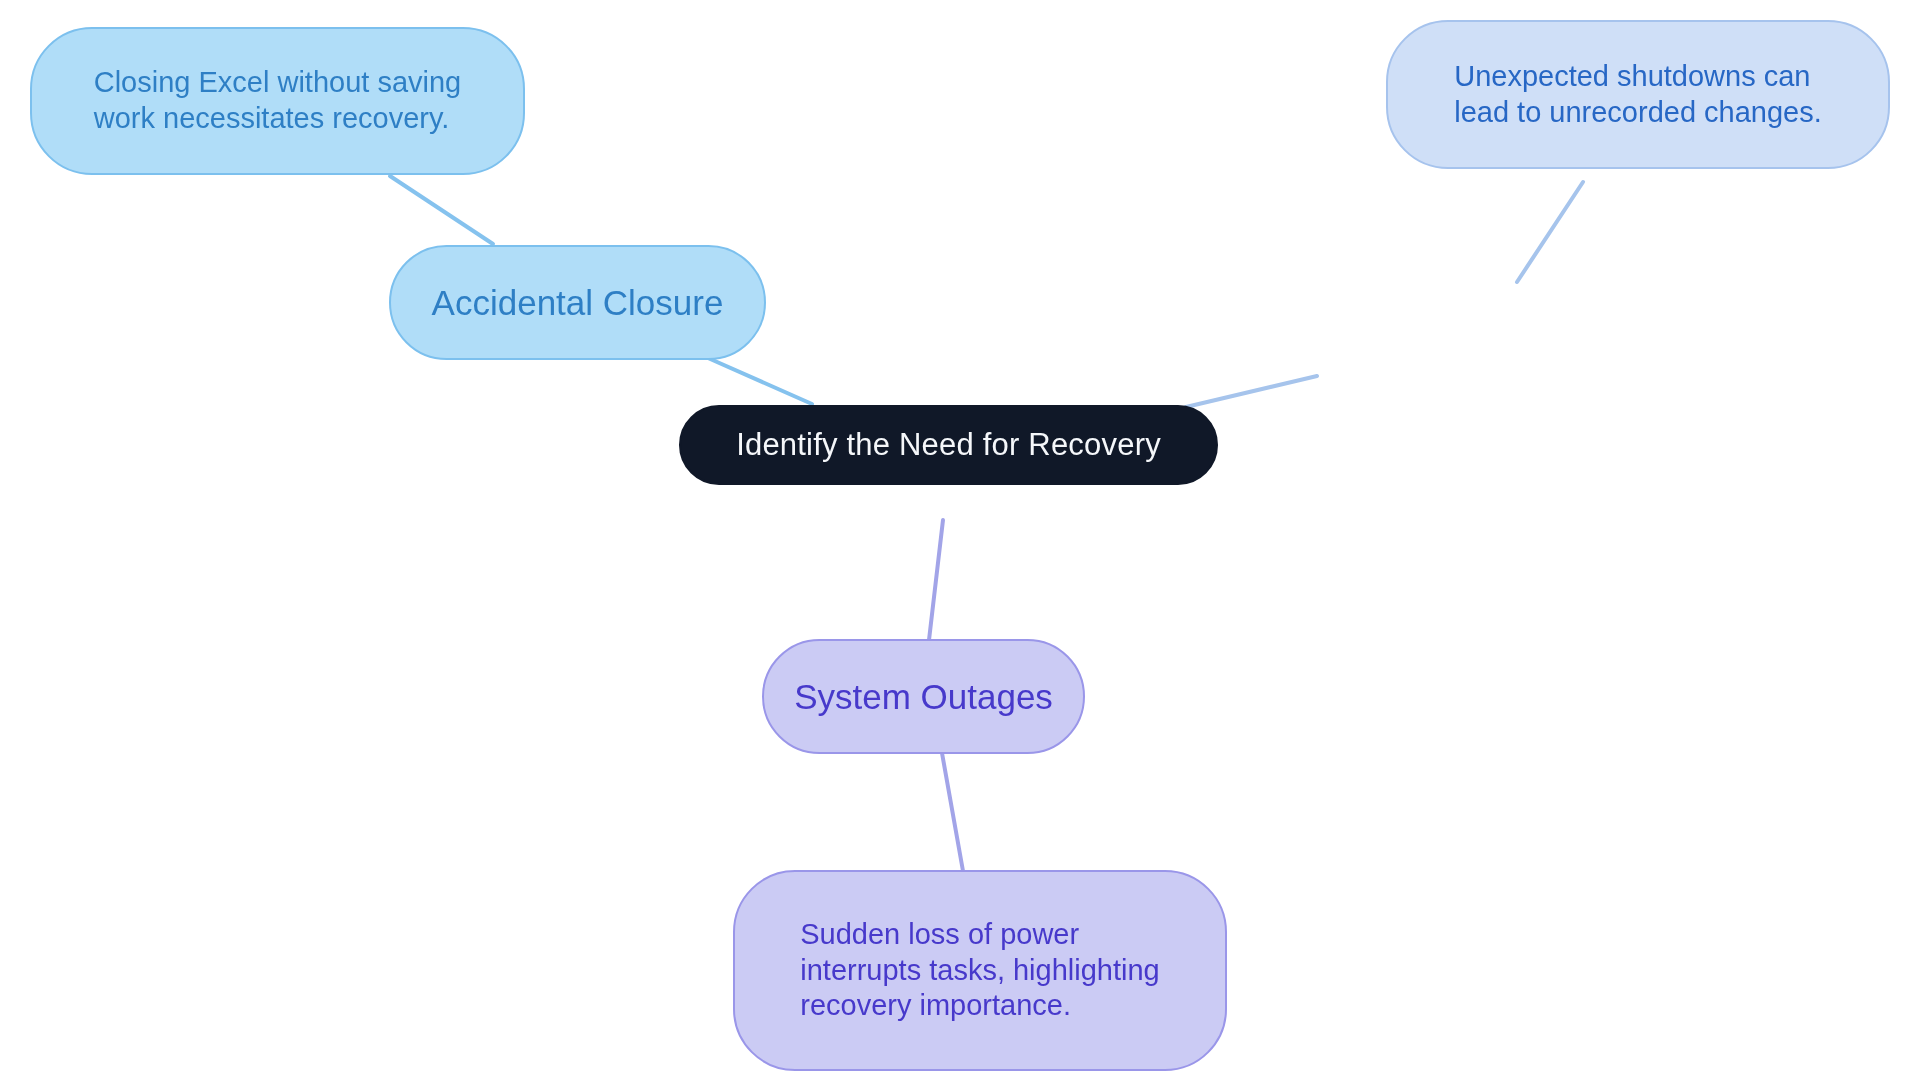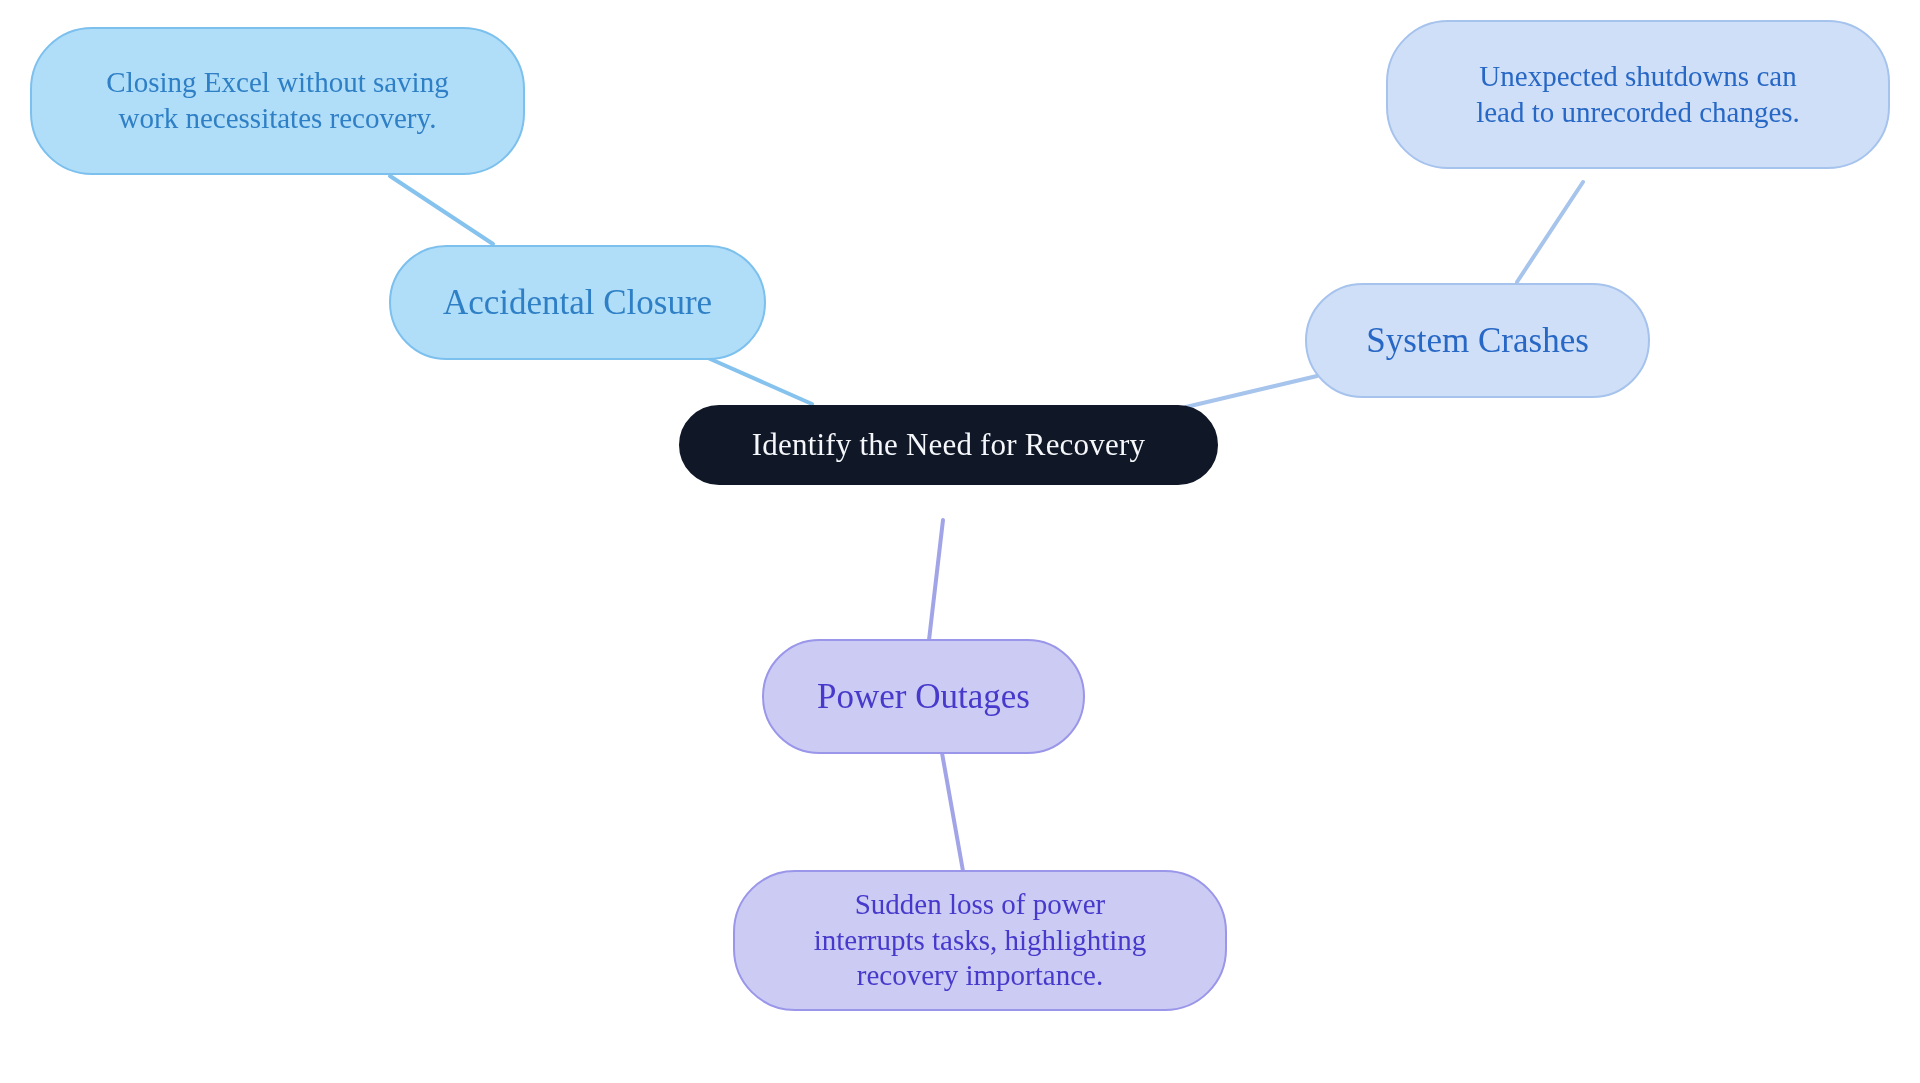--- a/index.html
+++ b/index.html
@@ -13,24 +13,22 @@
     width: 1920px; height: 1083px;
     background: #ffffff;
   }
   .edges {
     position: absolute; inset: 0;
     width: 1920px; height: 1083px;
   }
   .node {
     position: absolute;
     display: flex; align-items: center; justify-content: center;
-    text-align: center;
     border-style: solid;
     border-width: 2px;
-    font-family: Liberation Serif, serif;
   }
   .node .label { white-space: pre-line; }
 
   
   .center-node {
     left: 679px; top: 405px; width: 539px; height: 80px;
     background: var(--center-fill, #101828);
     border-color: var(--center-fill, #101828);
     color: var(--center-text, #f5f7fa);
     border-radius: 57px;
@@ -66,21 +64,21 @@
     border-radius: 62px;
     font-size: 29px;
     line-height: 1.24;
   }
 
   #leaf-accidental { left: 30px;   top: 27px;  width: 495px; height: 148px; }
   #branch-accidental { left: 389px; top: 245px; width: 377px; }
   #branch-system { left: 1305px; top: 283px; width: 345px; }
   #leaf-system { left: 1386px; top: 20px; width: 504px; height: 149px; }
   #branch-power { left: 762px; top: 639px; width: 323px; }
-  #leaf-power { left: 733px; top: 870px; width: 494px; height: 141px; }
+  #leaf-power { left: 733px; top: 870px; width: 494px; height: 201px; }
 
   .edge { fill: none; stroke-width: 4; stroke-linecap: round; }
   .edge-blue { stroke: var(--edge-blue, #85c2ee); }
   .edge-peri { stroke: var(--edge-periwinkle, #a6c4ec); }
   .edge-lav  { stroke: var(--edge-lavender, #a2a4e8); }
 </style>
 </head>
 <body>
 
 <div class="canvas">
@@ -100,31 +98,28 @@
   </div>
 
   <div class="node branch-node g-blue" id="branch-accidental">
     <span class="label">Accidental Closure</span>
   </div>
 
   <div class="node center-node" id="center-node">
     <span class="label">Identify the Need for Recovery</span>
   </div>
 
-  <div class="node branch-node g-peri" id="branch-system">
-    <span class="label">System Crashes</span>
-  </div>
 
   <div class="node leaf-node g-peri" id="leaf-system">
     <span class="label">Unexpected shutdowns can
 lead to unrecorded changes.</span>
   </div>
 
   <div class="node branch-node g-lav" id="branch-power">
-    <span class="label">Power Outages</span>
+    <span class="label">System Outages</span>
   </div>
 
   <div class="node leaf-node g-lav" id="leaf-power">
     <span class="label">Sudden loss of power
 interrupts tasks, highlighting
 recovery importance.</span>
   </div>
 
 </div>
 

